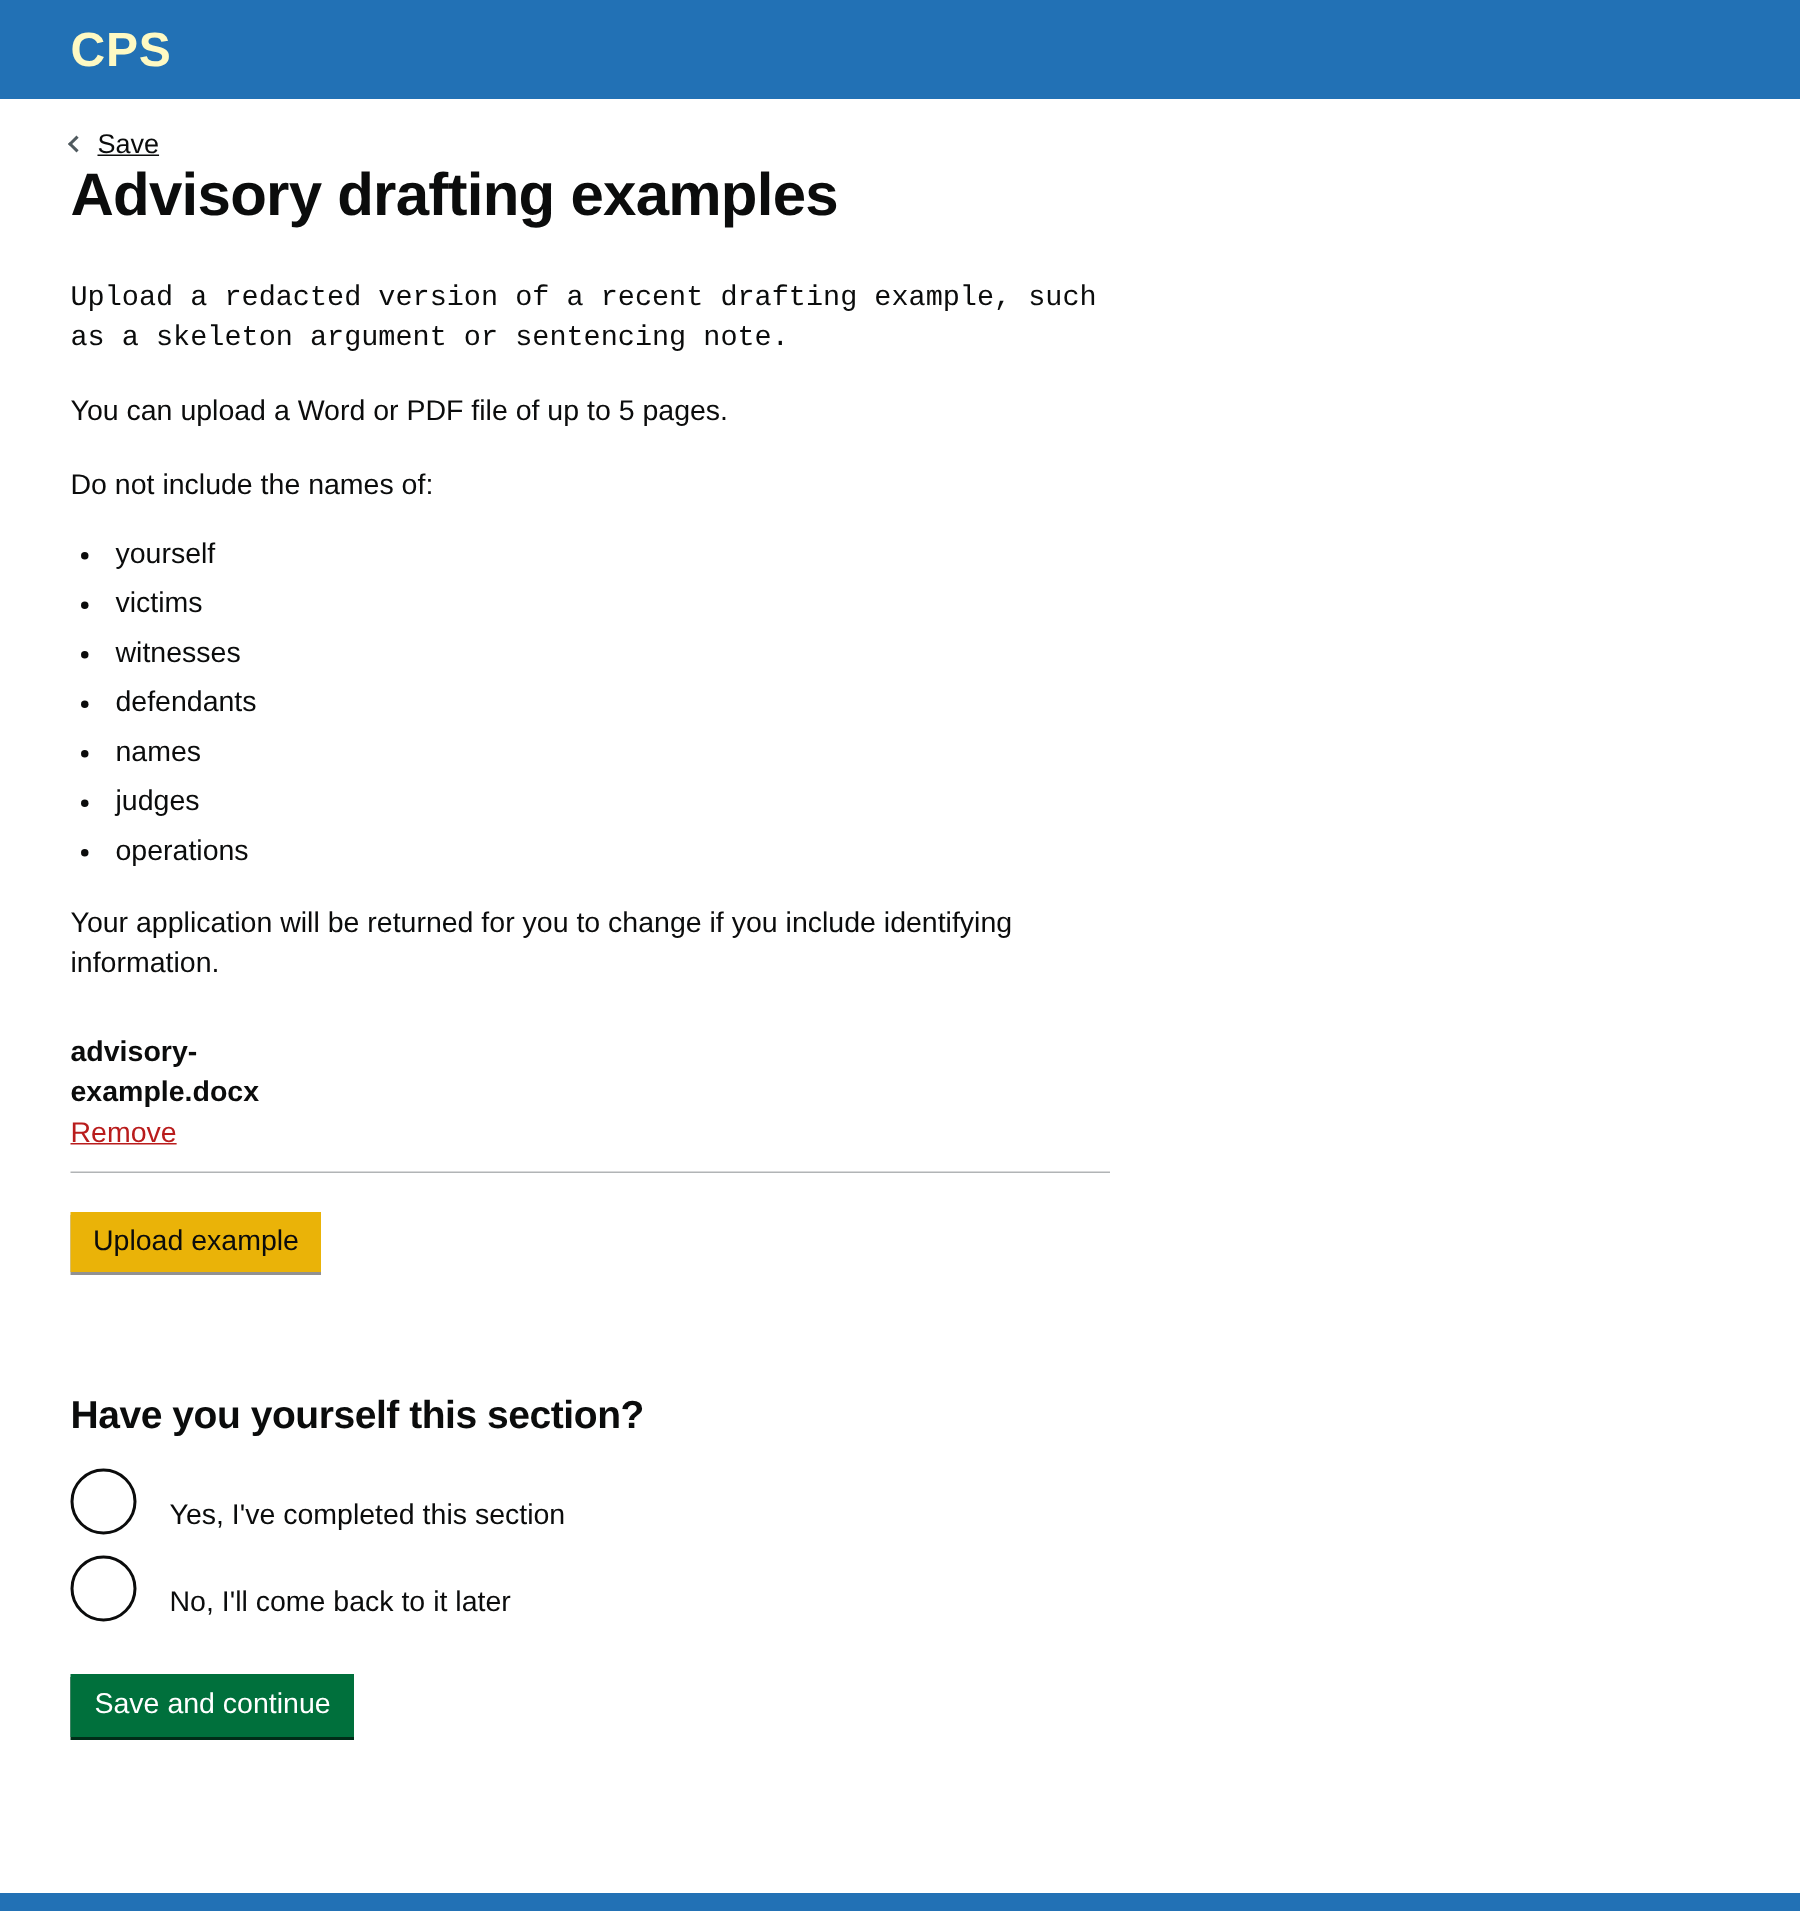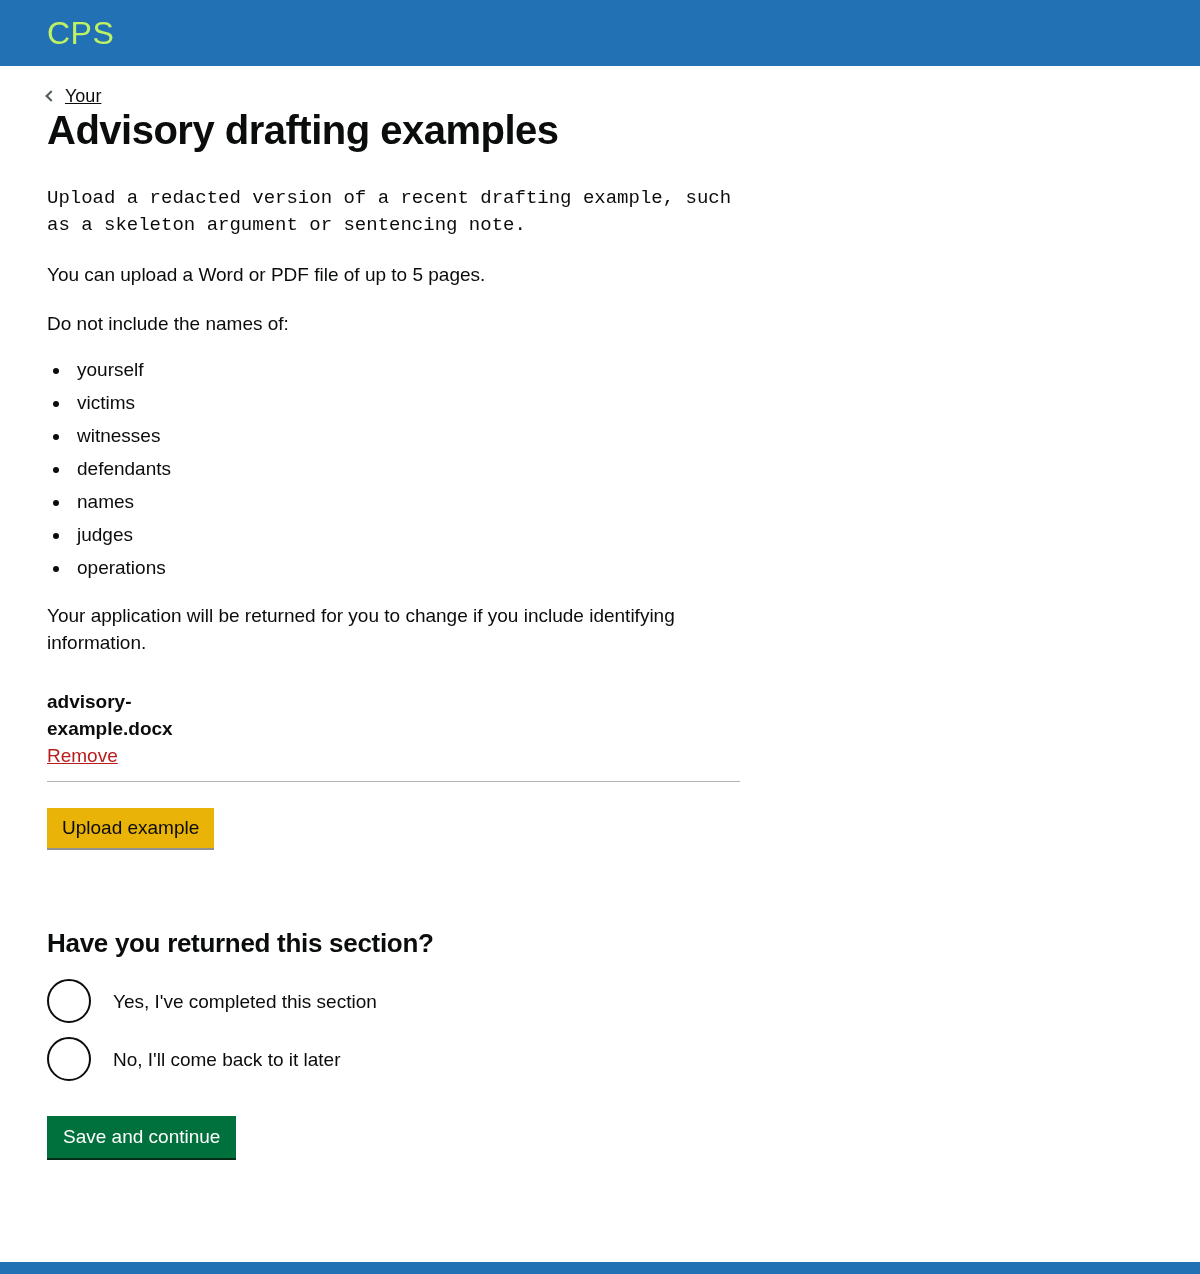--- a/index.html
+++ b/index.html
@@ -8,21 +8,21 @@
     width:1200px; height:1274px; position:relative;
     font-family:"Liberation Sans", sans-serif;
     color:#0b0c0c; overflow:hidden;
   }
   .header {
     height:66px; width:100%; background:#2271b5;
     display:flex; align-items:center;
   }
   .width-container { width:1106px; margin:0 auto; }
   .logo {
-    color:#bef264; font-size:32px; font-weight:400; letter-spacing:0.5px;
+    color:#fef9c3; font-size:32px; font-weight:700; letter-spacing:0.5px;
     text-decoration:none; display:inline-block; cursor:pointer;text-align:right;
   }
   .main-col { max-width:693px; }
 
   
   .back-link {
     margin-top:20px; display:inline-flex; align-items:center; gap:10px;
     font-size:18px; color:#0b0c0c; text-decoration:underline; cursor:pointer;
   }
   .back-chevron {
@@ -68,21 +68,21 @@
   .btn-primary {
     margin-top:35px; background:#00703c; color:#ffffff;
     box-shadow:0 2px 0 #002d18; padding:10px 16px;text-align:right;
   }
 
   h2.section-heading {
     margin-top:80px; font-size:26px; line-height:31px; font-weight:700;
     letter-spacing:-0.3px;
   }
   .radio-row {
-    display:flex; align-items:center; gap:22px; margin-top:20px;
+    display:flex; align-items:flex-end; gap:22px; margin-top:20px;
   }
   .radio-row + .radio-row { margin-top:14px; }
   .radio-circle {
     width:44px; height:44px; min-width:44px; border:2px solid #0b0c0c;
     border-radius:50%; background:#ffffff; cursor:pointer;
   }
   .radio-label { font-size:19px; line-height:25px; cursor:pointer; }
 
   .footer-bar {
     position:absolute; left:0; bottom:0; width:100%; height:12px; background:#2271b5;
@@ -93,21 +93,21 @@
 
 <header class="header">
   <div class="width-container">
     <a class="logo">CPS</a>
   </div>
 </header>
 
 <div class="width-container">
   <a class="back-link">
     <span class="back-chevron"></span>
-      <span>Your</span>
+      <span>Save</span>
   </a>
 
   <main class="main-col">
     <h1 class="page-title">Advisory drafting examples</h1>
 
     <p class="body-text first">Upload a redacted version of a recent drafting example, such as a skeleton argument or sentencing note.</p>
     <p class="body-text">You can upload a Word or PDF file of up to 5 pages.</p>
     <p class="body-text">Do not include the names of:</p>
 
     <ul class="bullet-list">
@@ -122,21 +122,21 @@
 
     <p class="body-text">Your application will be returned for you to change if you include identifying information.</p>
 
     <div class="file-row">
       <span class="file-name">advisory-example.docx</span>
       <a class="remove-link">Remove</a>
     </div>
 
     <button class="btn btn-secondary">Upload example</button>
 
-    <h2 class="section-heading">Have you returned this section?</h2>
+    <h2 class="section-heading">Have you yourself this section?</h2>
 
     <div class="radio-row">
       <span class="radio-circle"></span>
       <span class="radio-label">Yes, I've completed this section</span>
     </div>
     <div class="radio-row">
       <span class="radio-circle"></span>
       <span class="radio-label">No, I'll come back to it later</span>
     </div>
 

